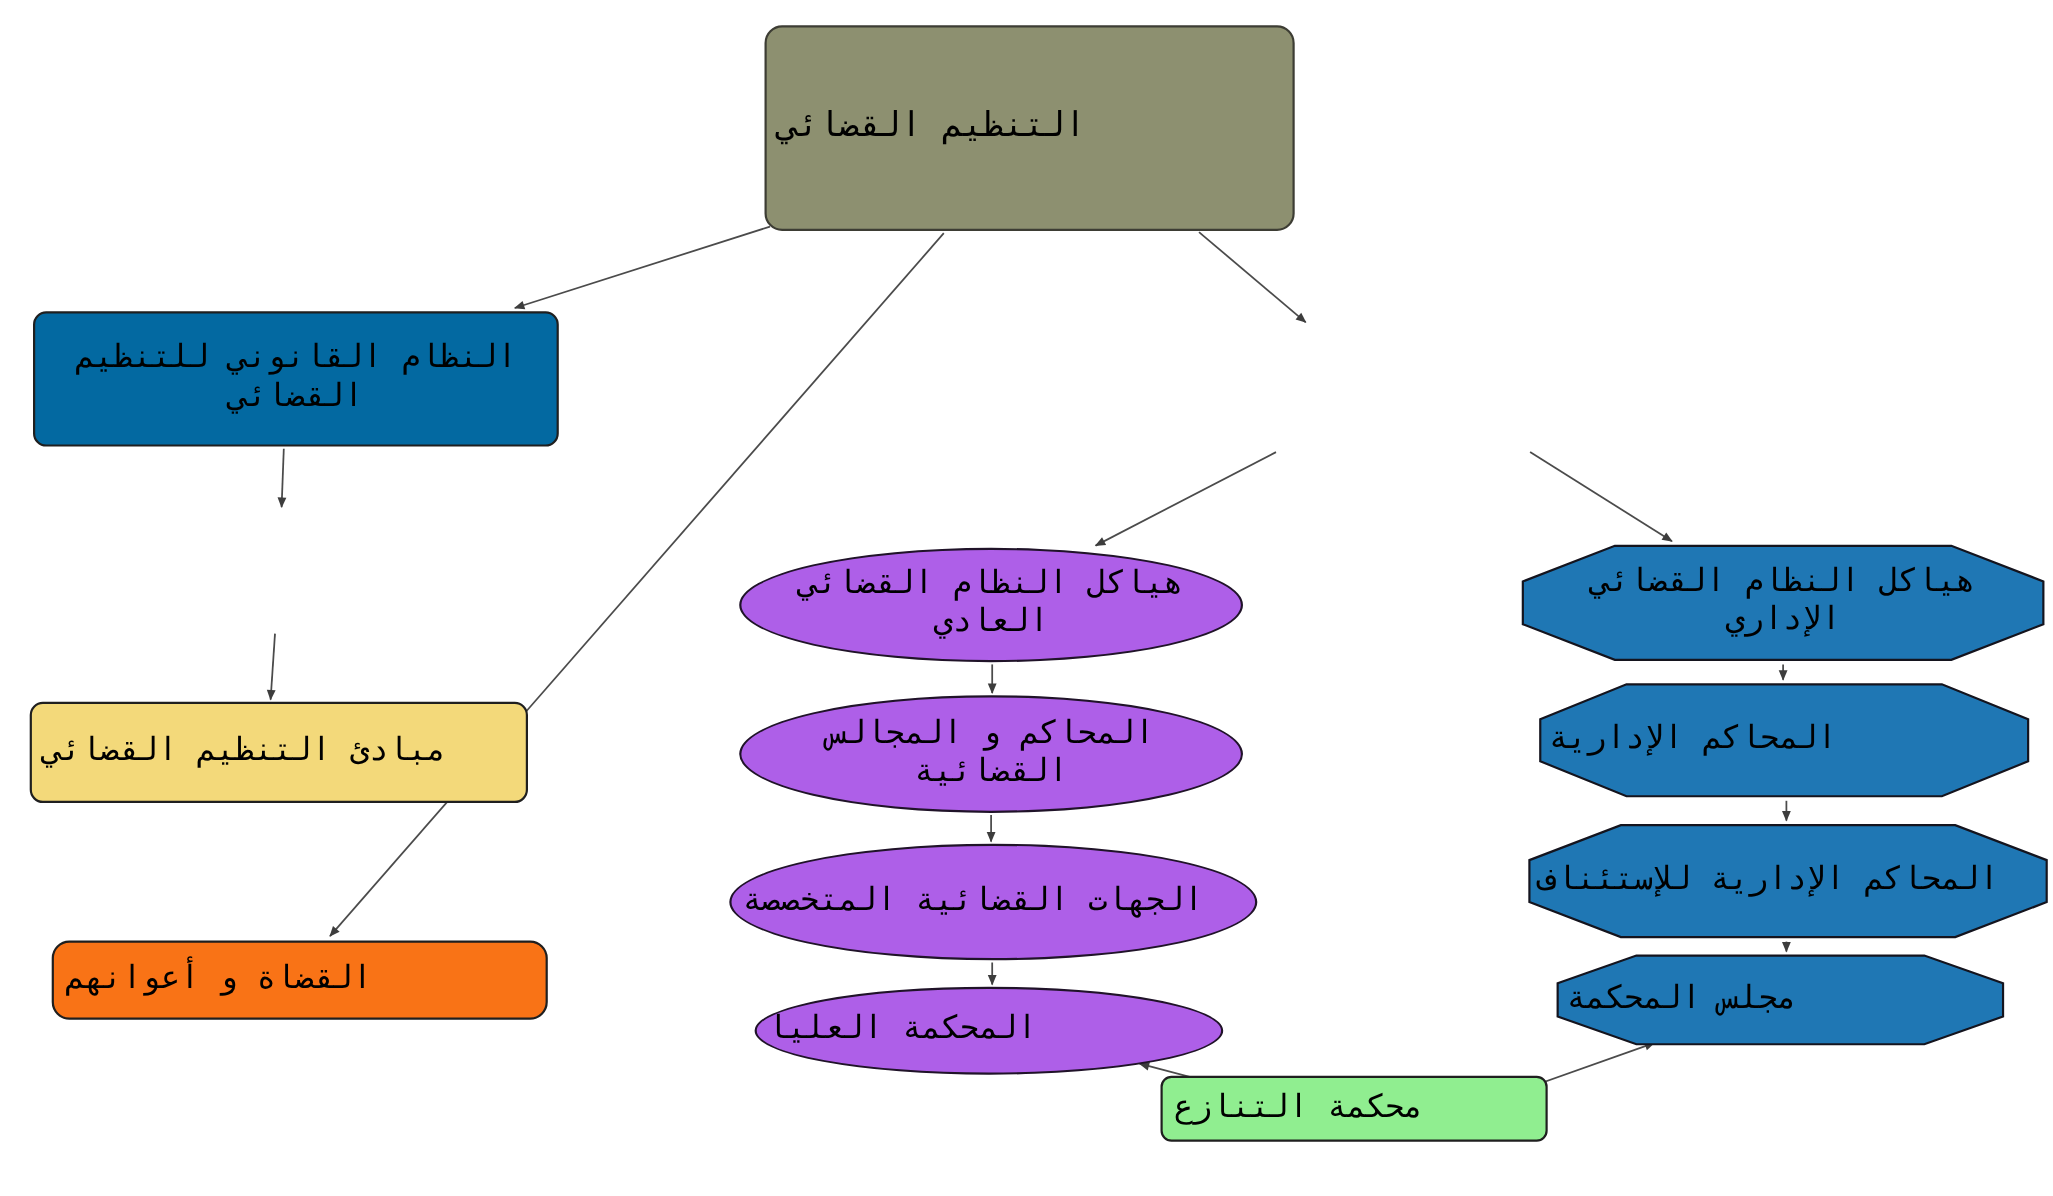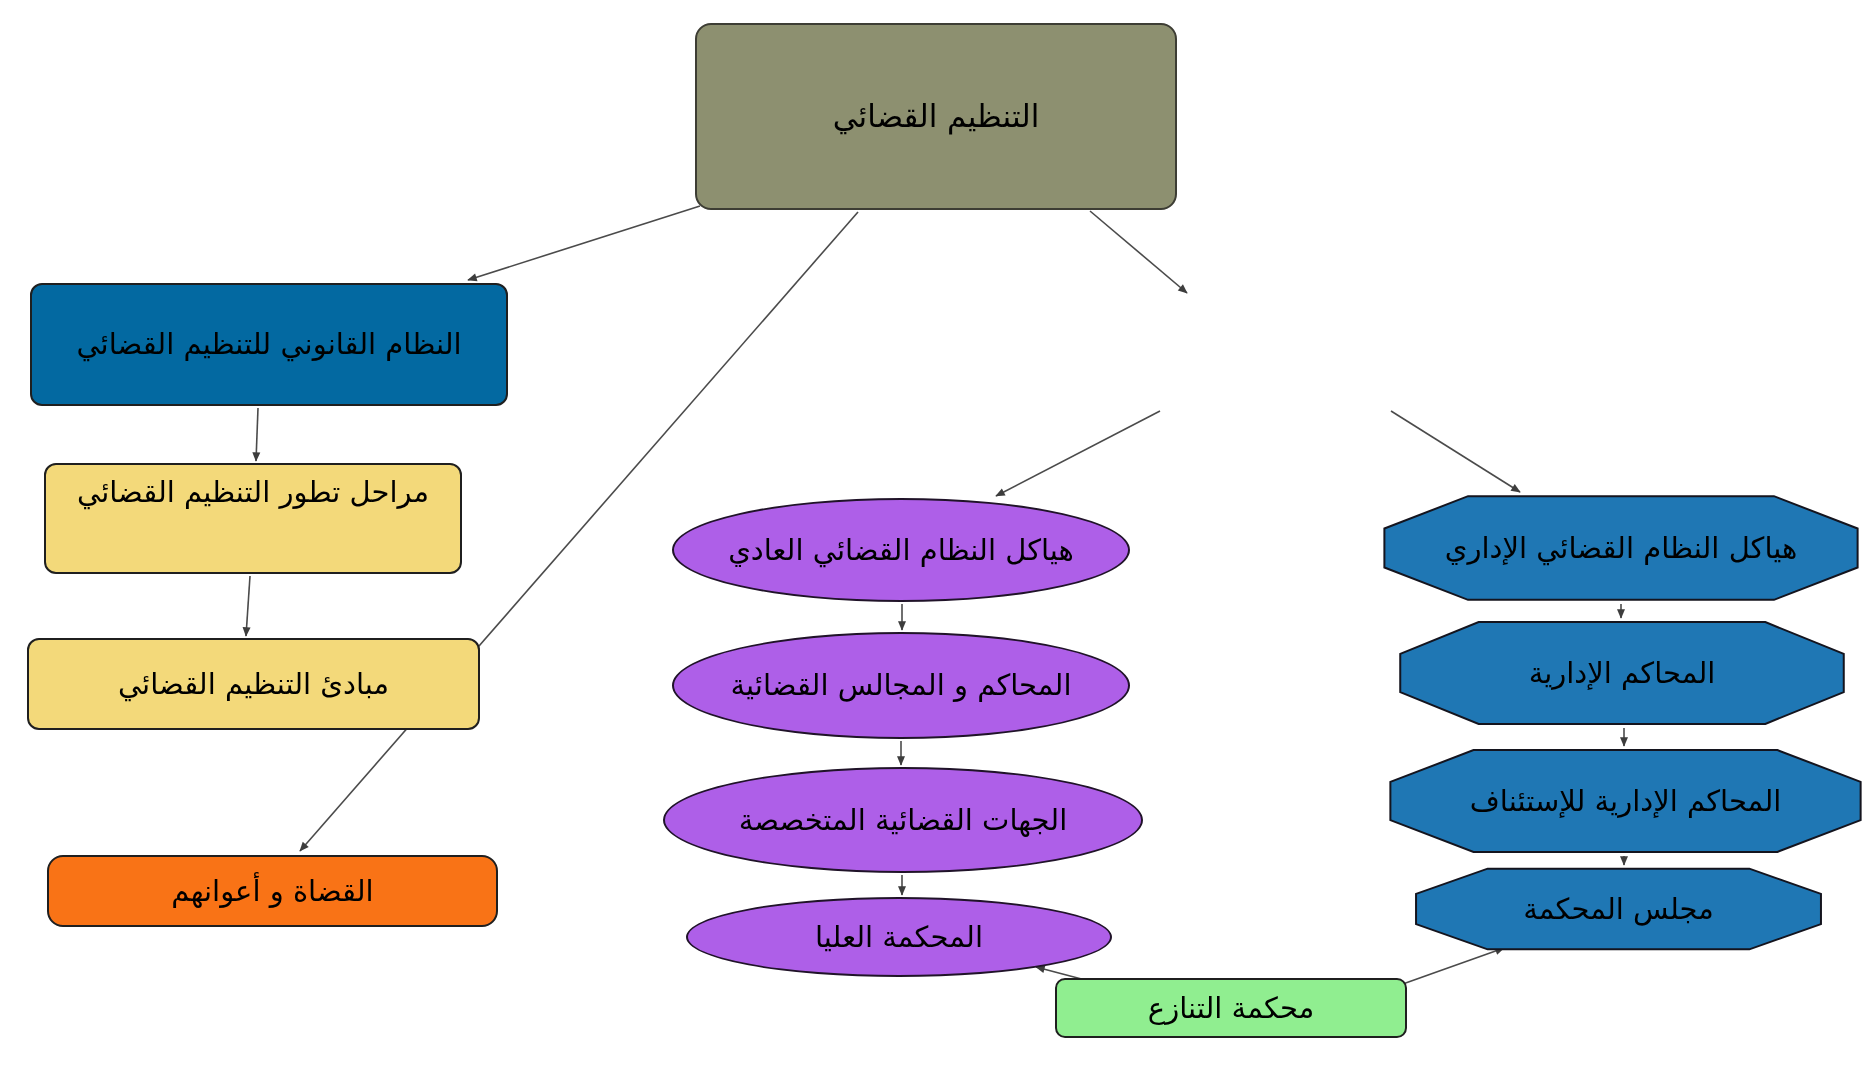--- a/index.html
+++ b/index.html
@@ -7,24 +7,25 @@
     position:relative;
     width:1866px;height:1087px;
     background:#ffffff;
     overflow:hidden;
     font-family:"DejaVu Sans","Liberation Sans",sans-serif;
   }
   .edges{position:absolute;left:0;top:0;width:1866px;height:1087px;z-index:0;}
   .edges line{stroke:#4b4b4b;stroke-width:1.6;}
   .node{
     position:absolute;z-index:1;
-    display:flex;align-items:center;justify-content:center;
+    display:flex;align-items:center;justify-content:flex-end;
     text-align:center;direction:rtl;
     color:#000;font-size:29px;line-height:1.2;
     box-sizing:border-box;
+    font-family:Liberation Mono, monospace;
   }
   .rect{border:2px solid #1f1f1f;border-radius:12px;}
   .c-root{background:#8D9070;border-color:#3d3d34;border-radius:16px;font-size:31px;}
   .c-lightyellow{background:#0369a1;}
   .c-gold{background:#F3D97A;}
   .c-pink{background:#f97316;}
   .c-salmon{background:#F6897A;}
   .c-green{background:#90EE90;border-radius:10px;}
   .ellipse{background:#AE5FE8;border:2px solid #201329;border-radius:50%;}
   .octagon{background:transparent;border:none;}
@@ -61,23 +62,20 @@
   </svg>
 
   <div class="node rect c-root" style="left:695px;top:23px;width:482px;height:187px;">
     <span class="lbl">التنظيم القضائي</span>
   </div>
 
   <div class="node rect c-lightyellow" style="left:30px;top:283px;width:478px;height:123px;">
     <span class="lbl">النظام القانوني للتنظيم القضائي</span>
   </div>
 
-  <div class="node rect c-gold" style="left:44px;top:463px;width:418px;height:111px;align-items:flex-start;padding-top:10px;">
-    <span class="lbl">مراحل تطور التنظيم القضائي</span>
-  </div>
 
   <div class="node rect c-gold" style="left:27px;top:638px;width:453px;height:92px;">
     <span class="lbl">مبادئ التنظيم القضائي</span>
   </div>
 
   <div class="node rect c-pink" style="left:47px;top:855px;width:451px;height:72px;border-radius:16px;">
     <span class="lbl">القضاة و أعوانهم</span>
   </div>
 
 

